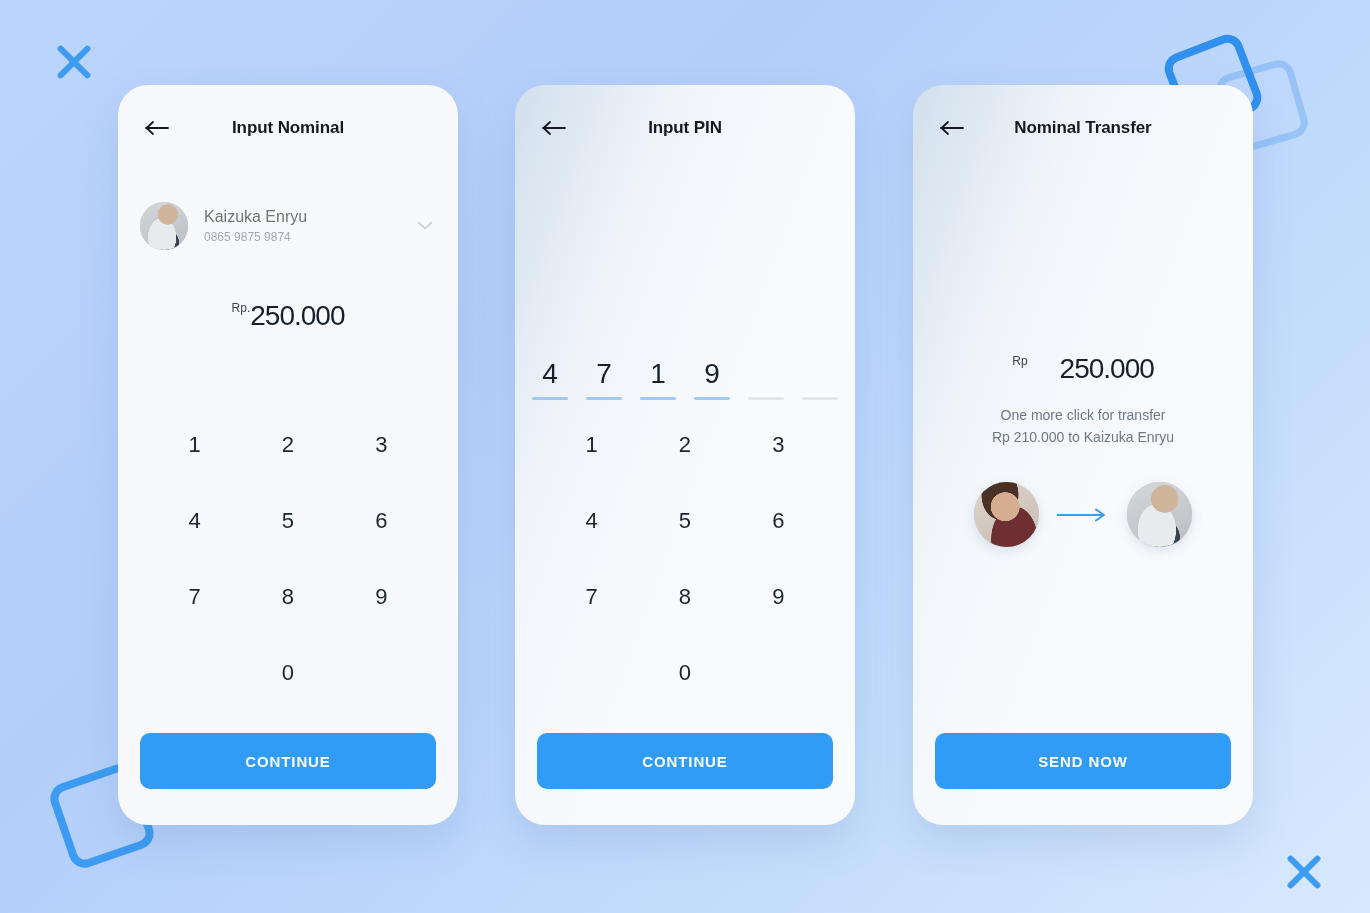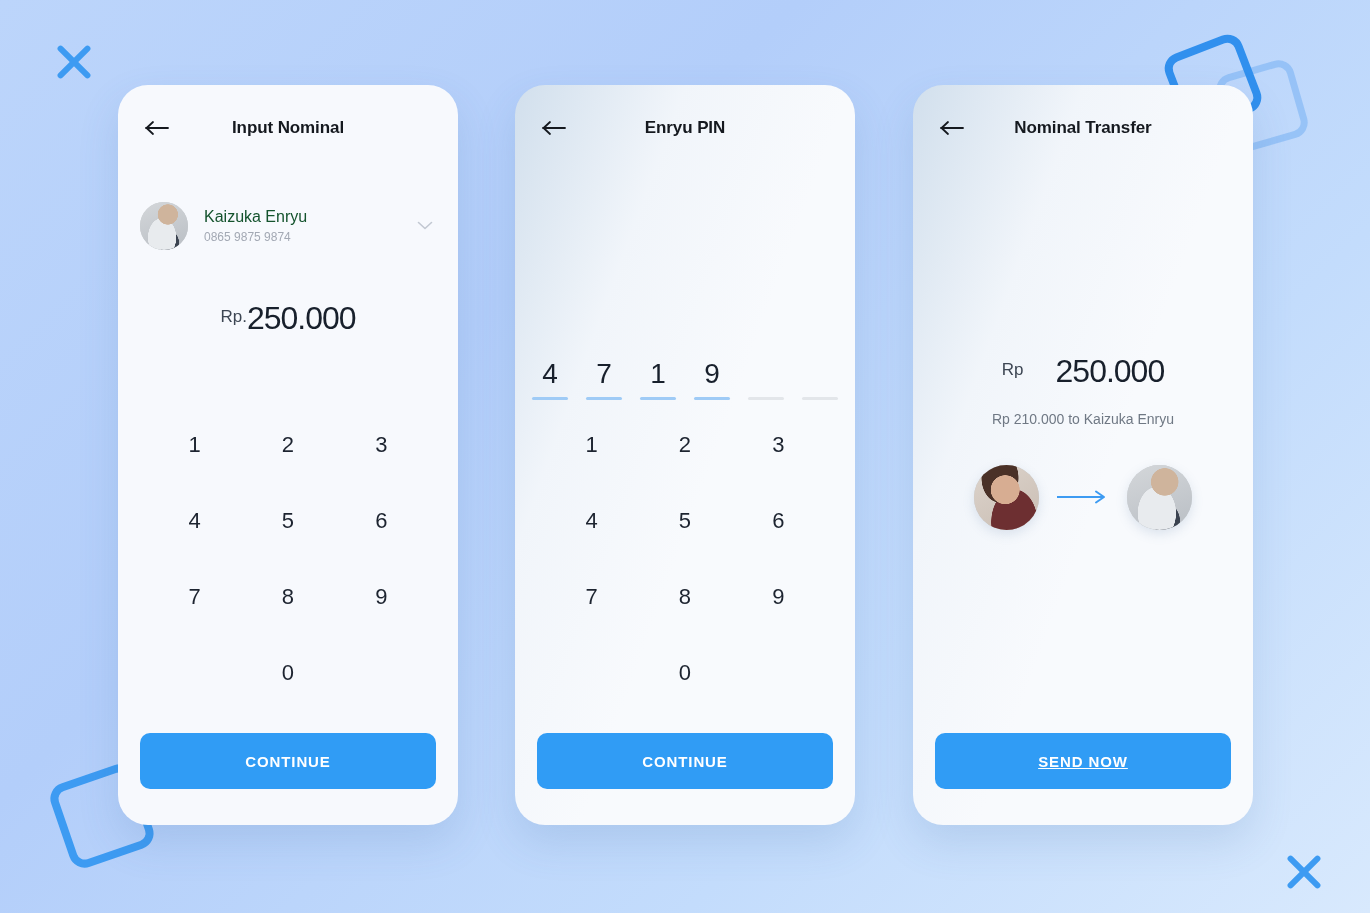--- a/index.html
+++ b/index.html
@@ -154,21 +154,21 @@
       radial-gradient(ellipse at 62% 88%, #6d2f31 0 40%, rgba(109,47,49,0) 41%),
       linear-gradient(150deg, #ddd4cc 0%, #c9bdb3 100%);
   }
   .contact-text {
     margin-left: 16px;
     flex: 1 1 auto;
     min-width: 0;
   }
   .contact-name {
     font-size: 16px;
-    color: #14532d;
+    color: #737373;
     line-height: 1.35;
   }
   .contact-phone {
     font-size: 12px;
     color: #a3a9b4;
     line-height: 1.5;
     margin-top: 1px;
   }
   .chevron {
     flex: 0 0 auto;
@@ -182,27 +182,26 @@
   .amount-wrap {
     display: flex;
     align-items: flex-start;
     justify-content: center;
     flex: 0 0 auto;
   }
   #card1 .amount-wrap { margin-top: 52px; }
   #card3 .amount-wrap { margin-top: 185px; gap: 32px; }
 
   .amount-cur {
-    font-size: 17px;
+    font-size: 12px;
     color: #3d4653;
     line-height: 1;
-    margin-top: 6px;
   }
   .amount-val {
-    font-size: 32px;
+    font-size: 28px;
     font-weight: 300;
     color: #18202c;
     line-height: 1;
     letter-spacing: -1px;
   }
 
   
   .confirm-note {
     text-align: center;
     margin-top: 22px;
@@ -295,21 +294,21 @@
     font-weight: bold;
     letter-spacing: 0.9px;
     display: flex;
     align-items: center;
     justify-content: center;
     cursor: pointer;
     border: none;
     font-family: inherit;
     flex: 0 0 auto;
   }
-  #card3 .primary-btn { margin-top: auto; text-decoration: underline; }
+  #card3 .primary-btn { margin-top: auto; }
 </style>
 </head>
 <body>
 
 <div id="stage">
 
   <div class="x-mark" id="x-topleft">
     <span class="a"></span>
       <span class="b"></span>
   </div>
@@ -371,21 +370,21 @@
 
   <div class="card shaded" id="card2">
 
     <div class="card-header">
       <button class="back-btn">
         <svg width="24" height="16" viewBox="0 0 24 16" aria-hidden="true">
           <path d="M1 8 H23" stroke="#15191f" stroke-width="1.8" stroke-linecap="round" fill="none"></path>
           <path d="M8 2 L1.6 8 L8 14" stroke="#15191f" stroke-width="1.8" stroke-linecap="round" stroke-linejoin="round" fill="none"></path>
         </svg>
       </button>
-      <div class="card-title">Enryu PIN</div>
+      <div class="card-title">Input PIN</div>
     </div>
 
     <div class="pin-row">
       <div class="pin-cell filled">
         <div class="pin-digit">4</div>
         <div class="pin-bar"></div>
       </div>
       <div class="pin-cell filled">
         <div class="pin-digit">7</div>
         <div class="pin-bar"></div>
@@ -437,20 +436,21 @@
       </button>
       <div class="card-title">Nominal Transfer</div>
     </div>
 
     <div class="amount-wrap">
       <span class="amount-cur">Rp</span>
       <span class="amount-val">250.000</span>
     </div>
 
     <div class="confirm-note">
+      <div>One more click for transfer</div>
       <div>Rp 210.000 to Kaizuka Enryu</div>
     </div>
 
     <div class="transfer-row">
       <div class="avatar female"></div>
       <svg class="arrow-icon" width="52" height="14" viewBox="0 0 52 14" aria-hidden="true">
         <path d="M0 7 H46" stroke="#3d9bf2" stroke-width="2" stroke-linecap="round" fill="none"></path>
         <path d="M39 1.5 L47 7 L39 12.5" stroke="#3d9bf2" stroke-width="2" stroke-linecap="round" stroke-linejoin="round" fill="none"></path>
       </svg>
       <div class="avatar male"></div>

